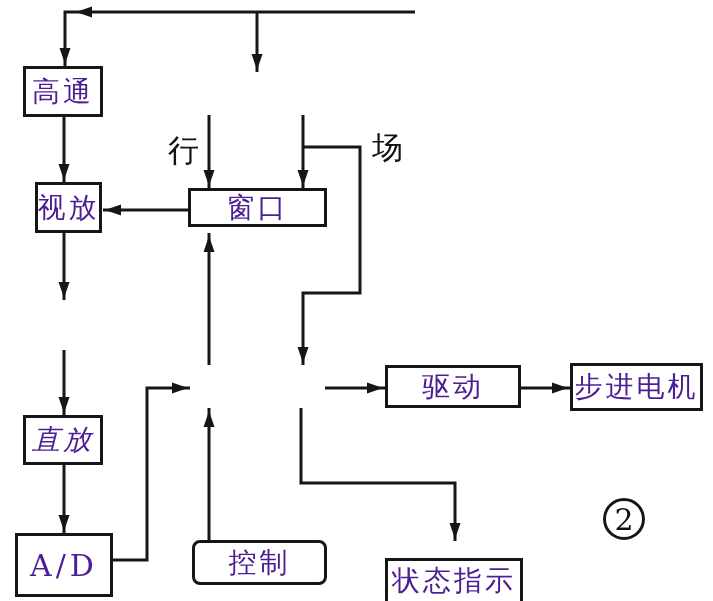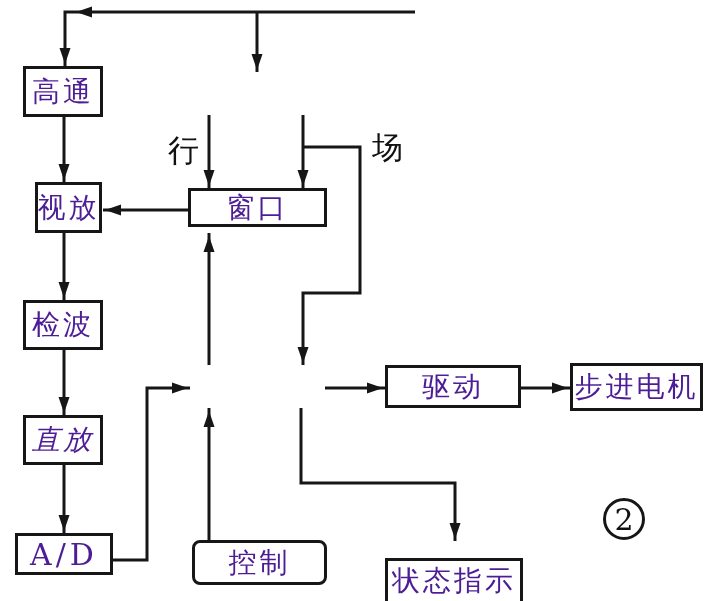--- a/index.html
+++ b/index.html
@@ -63,23 +63,22 @@
       <polygon points="383,388 367,382.5 367,393.5" fill="#161616"></polygon>
       <polyline points="521,388 570,388" fill="none" stroke="#161616" stroke-width="3"></polyline>
       <polygon points="568,388 552,382.5 552,393.5" fill="#161616"></polygon>
       <polyline points="301,408 301,483 455,483 455,541" fill="none" stroke="#161616" stroke-width="3"></polyline>
       <polygon points="455,539 449.5,523 460.5,523" fill="#161616"></polygon>
     </svg>
 
   <div class="node node-high-pass" style="left: 23px; top: 66px; width: 80px; height: 51px;">高通</div>
   <div class="node node-video-amp" style="left: 23px; top: 182px; width: 67px; height: 51px; margin-left: 12px;">视放</div>
   <div class="node node-window" style="left: 188px; top: 188px; width: 139px; height: 39px;">窗口</div>
-  <div class="node node-detector" style="left: 23px; top: 300px; width: 80px; height: 50px;">检波</div>
   <div class="node node-dc-amp" style="left: 23px; top: 415px; width: 80px; height: 50px; font-style: italic;">直放</div>
-  <div class="node node-ad" style="left: 15px; top: 533px; width: 98px; height: 42px;">A/D</div>
+  <div class="node node-ad" style="left: 15px; top: 533px; width: 98px; height: 64px;">A/D</div>
   <div class="node node-stepper-motor" style="left: 570px; top: 363px; width: 133px; height: 48px;">步进电机</div>
   <div class="node node-driver" style="left: 385px; top: 365px; width: 136px; height: 43px;">驱动</div>
   <div class="node node-control" style="left: 192px; top: 540px; width: 135px; height: 45px; border-radius: 8px;">控制</div>
   <div class="node node-status-indicator" style="left: 385px; top: 558px; width: 138px; height: 46px;">状态指示</div>
 
   <div class="float-label" style="left: 168px; top: 130px;">行</div>
   <div class="float-label" style="left: 372px; top: 127px;">场</div>
 
   <div class="badge" style="left: 603px; top: 498px; width: 42px; height: 42px;">2</div>
 </div>

